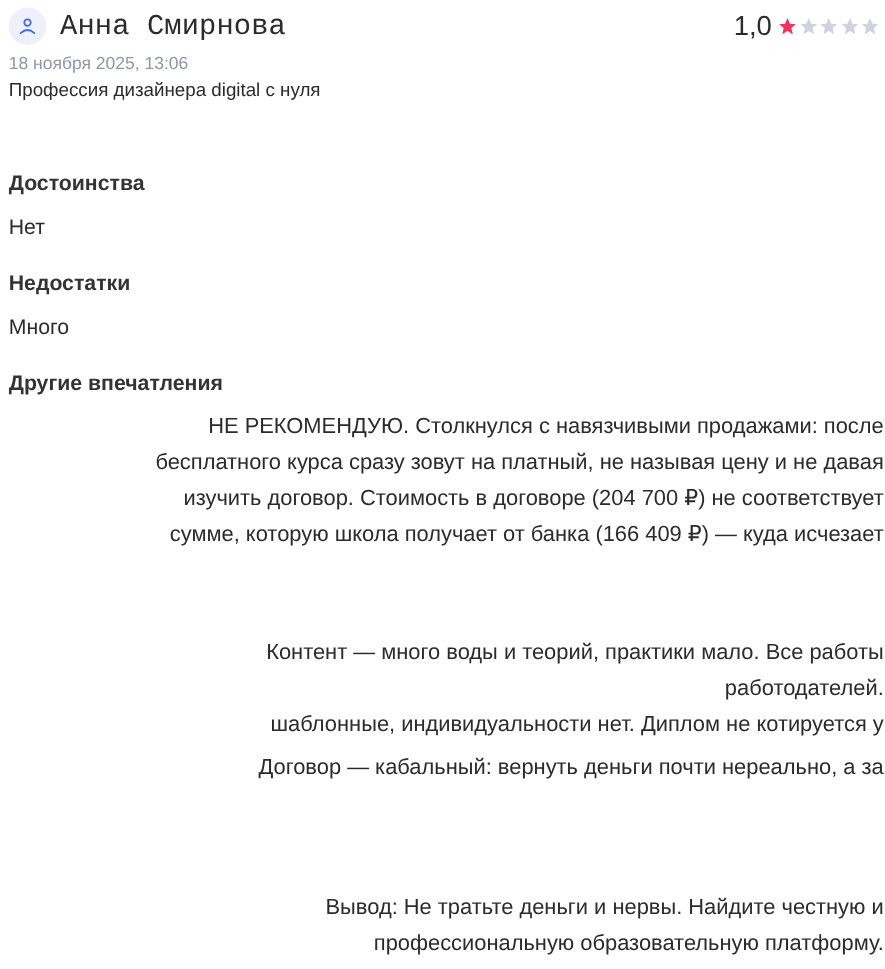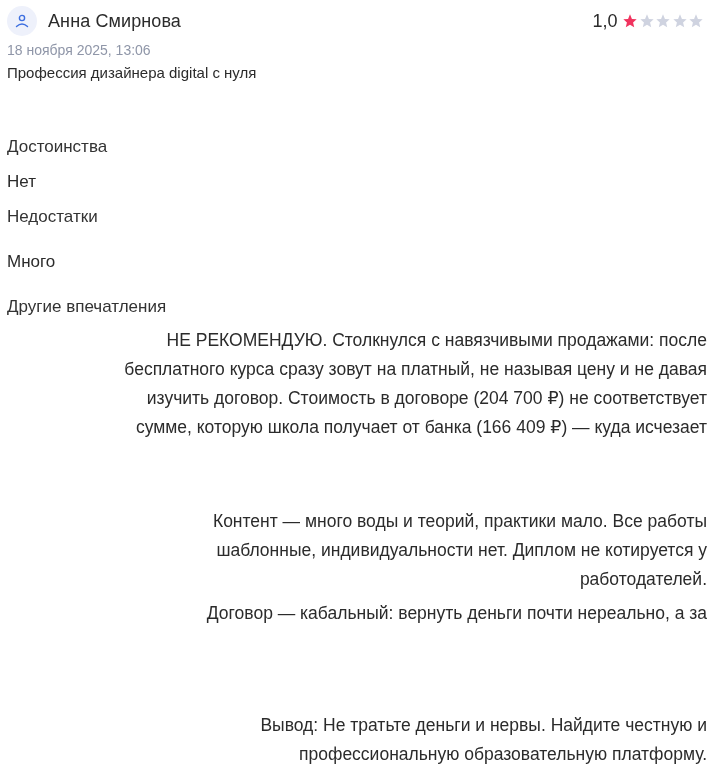--- a/index.html
+++ b/index.html
@@ -1,26 +1,26 @@
 <!DOCTYPE html>
 <html><head>
   <meta charset="utf-8">
   <style>
     * { box-sizing: border-box; margin: 0; padding: 0; }
     html, body { width: 708px; height: 775px; background: #ffffff; overflow: hidden; }
     body { font-family: "Liberation Sans", "DejaVu Sans", sans-serif; color: #2b2b2b; position: relative; }
     .header { position: absolute; left: 7px; top: 6px; right: 4px; height: 30px; display: flex; align-items: center; }
     .avatar { width: 30px; height: 30px; border-radius: 50%; background: #eef1fb; display: flex; align-items: center; justify-content: center; flex-shrink: 0; }
-    .author { margin-left: 11px; font-size: 18px; color: #2b2b2b; letter-spacing: 0.1px; }
+    .author { margin-left: 11px; font-size: 23px; color: #2b2b2b; letter-spacing: 0.1px; font-family: Liberation Mono, monospace; }
     .rating { margin-left: auto; display: flex; align-items: center; }
-    .rating-value { font-size: 18px; color: #2b2b2b; margin-right: 4px; }
+    .rating-value { font-size: 22px; color: #2b2b2b; margin-right: 4px; }
     .star { width: 16px; height: 16px; margin-left: 0.5px; }
     .date { position: absolute; left: 7px; top: 42px; font-size: 14px; color: #8f96a8; }
     .course { position: absolute; left: 7px; top: 64px; font-size: 15px; color: #2b2b2b; }
-    .section-title { position: absolute; left: 7px; font-size: 17px; font-weight: normal; color: #333333; }
+    .section-title { position: absolute; left: 7px; font-size: 17px; font-weight: bold; color: #333333; }
     .section-text { position: absolute; left: 7px; font-size: 17px; color: #2b2b2b; }
     .body-block { position: absolute; left: 7px; width: 700px; font-size: 17.5px; line-height: 29px; color: #2b2b2b; text-align: right; }
     .para { display: block; }
   </style>
 </head>
 <body>
 
 <div class="header">
   <div class="avatar">
     <svg width="14" height="14" viewBox="0 0 14 14">
@@ -48,36 +48,36 @@
       </svg>
   </div>
 </div>
 
 <div class="date">18 ноября 2025, 13:06</div>
 <div class="course">Профессия дизайнера digital с нуля</div>
 
 <div class="section-title" style="top:137px;">Достоинства</div>
 <div class="section-text" style="top:172px;">Нет</div>
 
-<div class="section-title" style="top:207px;">Недостатки</div>
+<div class="section-title" style="top:217px;">Недостатки</div>
 <div class="section-text" style="top:252px;">Много</div>
 
 <div class="section-title" style="top:297px;">Другие впечатления</div>
 
 <div class="body-block" style="top:326px;">
   <span class="para">НЕ РЕКОМЕНДУЮ. Столкнулся с навязчивыми продажами: после</span>
   <span class="para">бесплатного курса сразу зовут на платный, не называя цену и не давая</span>
   <span class="para">изучить договор. Стоимость в договоре (204 700 ₽) не соответствует</span>
   <span class="para">сумме, которую школа получает от банка (166 409 ₽) — куда исчезает</span>
 </div>
 
 <div class="body-block" style="top:507px;">
   <span class="para">Контент — много воды и теорий, практики мало. Все работы</span>
+  <span class="para">работодателей.</span>
   <span class="para">шаблонные, индивидуальности нет. Диплом не котируется у</span>
-  <span class="para">работодателей.</span>
 </div>
 
 <div class="body-block" style="top:599px;">
   <span class="para">Договор — кабальный: вернуть деньги почти нереально, а за</span>
 </div>
 
 <div class="body-block" style="top:677px;margin-top:34px;">
   <span class="para">Вывод: Не тратьте деньги и нервы. Найдите честную и</span>
   <span class="para">профессиональную образовательную платформу.</span>
 </div>

